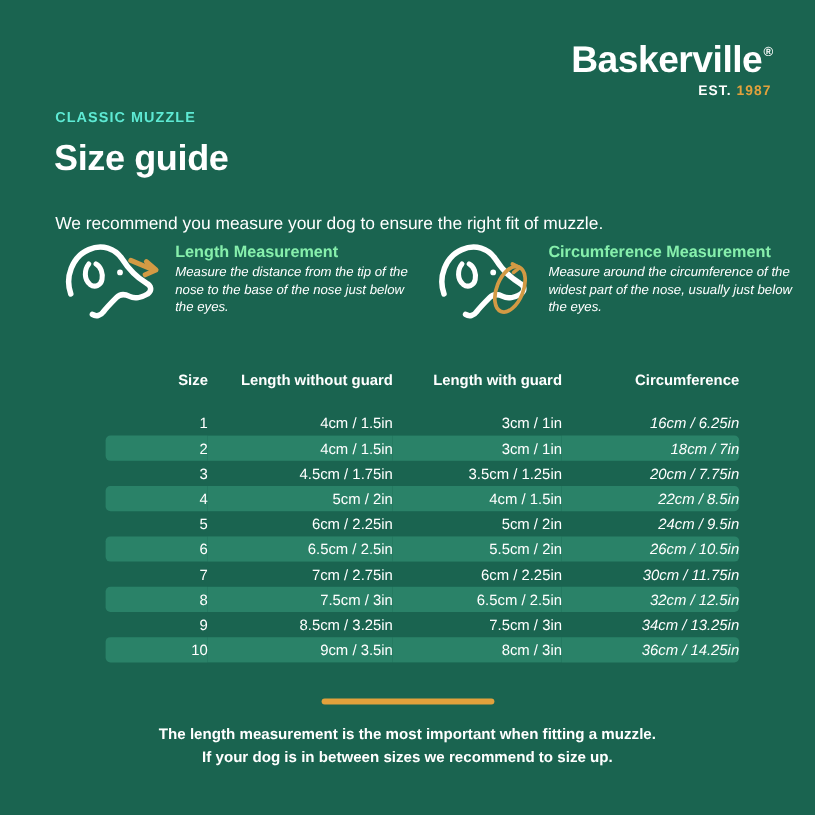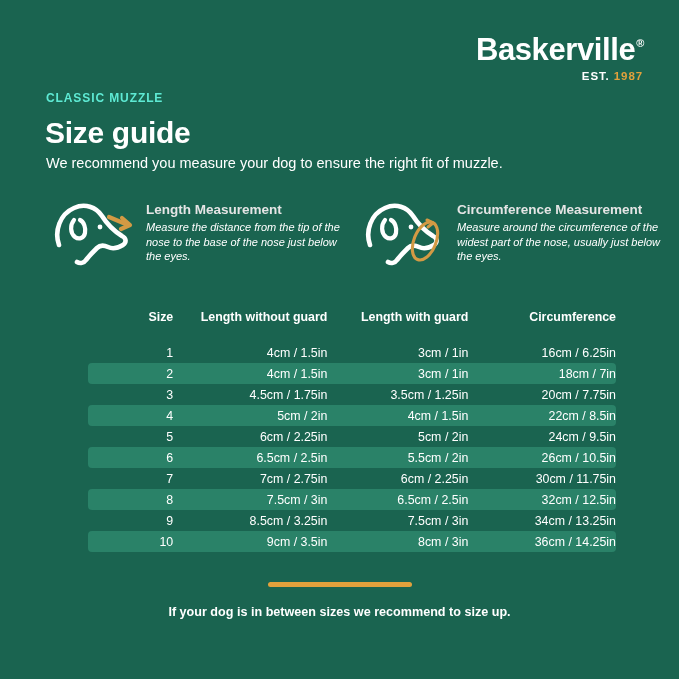--- a/index.html
+++ b/index.html
@@ -69,21 +69,21 @@
     top: 116px;
     left: 45px;
     font-size: 30px;
     font-weight: bold;
     letter-spacing: -0.3px;
     color: #ffffff;
     text-align: right;
   }
   .subtitle {
     position: absolute;
-    top: 155px;
+    top: 179px;
     left: 46px;
     font-size: 14.5px;
     color: #ffffff;
   }
 
   
   .measure {
     position: absolute;
     display: flex;
     align-items: flex-start;
@@ -95,21 +95,21 @@
     flex: 0 0 auto;
     width: 88px;
     height: 72px;
     margin-right: 6px;
   }
   .measure-body { flex: 1 1 auto; padding-top: 4px; }
   .measure-title {
     font-size: 13.5px;
     font-weight: bold;
     margin-bottom: 3px;
-    color: #e5e5e5;
+    color: #86efac;
   }
   .measure-text {
     font-size: 11px;
     line-height: 1.33;
     color: #ffffff;
     margin: 0 0 9px 0;
     font-style: italic;
   }
   .measure-text:last-child { margin-bottom: 0; }
 
@@ -142,21 +142,21 @@
   .col-lwo   { width: 162px; }
   .col-lw    { width: 148px; }
   .col-circ  { width: 152px; }
 
   .size-table th.c-size,
   .size-table td.c-size { padding-left: 22px; }
   .size-table th.c-lwo,
   .size-table td.c-lwo { padding-left: 0px; }
 
   .size-table tbody tr td:first-child { border-radius: 4px 0 0 4px; }
-  .size-table tbody tr td:last-child  { border-radius: 0 4px 4px 0; }
+  .size-table tbody tr td:last-child  { border-radius: 0 4px 4px 0; font-style: italic; }
   .size-table tbody tr.striped td { background: #2a8268; }
 
   
   .divider {
     position: absolute;
     top: 582px;
     left: 268px;
     width: 144px;
     height: 5px;
     border-radius: 3px;
@@ -291,16 +291,17 @@
           <td class="c-size col-size">10</td>
           <td class="c-lwo col-lwo">9cm / 3.5in</td>
           <td class="col-lw">8cm / 3in</td>
           <td class="col-circ">36cm / 14.25in</td>
         </tr>
       </tbody>
   </table>
 
   <div class="divider"></div>
   <div class="footer">
+    <div class="footer-line">The length measurement is the most important when fitting a muzzle.</div>
     <div class="footer-line">If your dog is in between sizes we recommend to size up.</div>
   </div>
 
 </div>
 
 </body></html>

